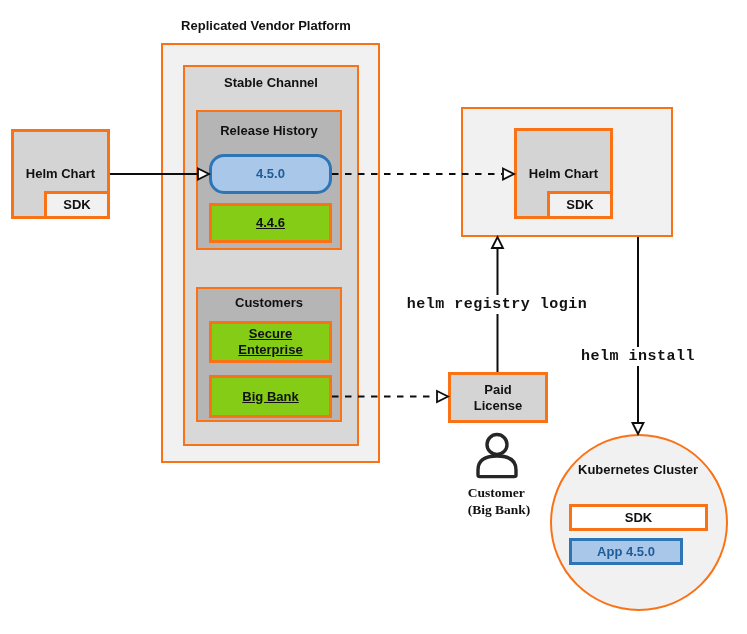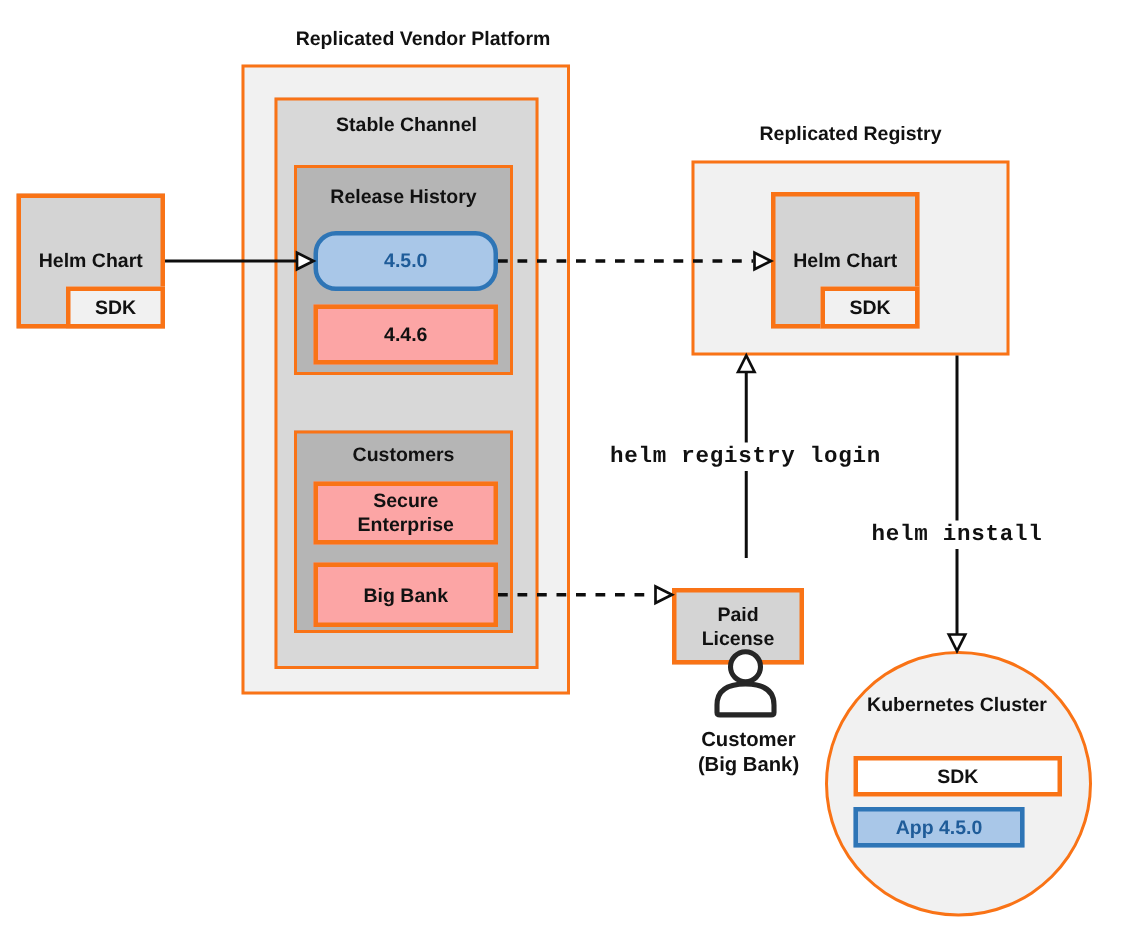--- a/index.html
+++ b/index.html
@@ -6,21 +6,21 @@
   #canvas {
     position:relative; width:747px; height:634px; overflow:hidden;
     background:#ffffff;
     font-family:"Liberation Sans", sans-serif;
     color:#111;
   }
   .box { position:absolute; box-sizing:border-box; border:2px solid #f97316; z-index:1; }
   .fill-lightest { background:#f1f1f1; }
   .fill-light    { background:#d8d8d8; }
   .fill-mid      { background:#b5b5b5; }
-  .fill-item     { background:#fca5a5; }
+  .fill-item     { background:#84cc16;text-decoration:underline; }
   .fill-chart    { background:#d4d4d4; }
   .fill-white    { background:#ffffff; }
   .item {
     border-width:3px;
     display:flex; align-items:center; justify-content:center;
     font-weight:bold; font-size:13px; text-align:center; line-height:16px;
     white-space:pre-line;
   }
   .item.blue {
     background:var(--highlight-fill,#A9C7E8);
@@ -28,39 +28,39 @@
     color:var(--highlight-text,#1F5C99);
   }
   .ctitle {
     position:absolute; z-index:2;
     font-weight:bold; font-size:13px; line-height:16px;
     transform:translateX(-50%); text-align:center; white-space:nowrap;
   }
   .caption {
     position:absolute; z-index:2;
     font-weight:bold; font-size:13.5px; line-height:16.5px;
-    transform:translateX(-50%); text-align:center; white-space:pre-line;
+    transform:translateX(-50%); text-align:left; white-space:pre-line;font-family:Liberation Serif, serif;
   }
   .cmd {
     position:absolute; z-index:4;
     transform:translateX(-50%);
     font-family:"Liberation Mono", monospace;
     font-weight:bold; font-size:15px; letter-spacing:0.5px;
     background:#ffffff; padding:1px 6px; white-space:nowrap;
   }
   .circle { border-radius:50%; }
   #arrow-layer { position:absolute; left:0; top:0; z-index:3; pointer-events:none; }
   #person-icon-wrap { position:absolute; left:468px; top:424px; z-index:2; }
 </style>
 </head>
 <body>
 
 <div id="canvas">
 
-  <div class="ctitle" style="left:270px; top:18px;padding-left:24px;">Replicated Vendor Platform</div>
+  <div class="ctitle" style="left:254px; top:18px;padding-left:24px;">Replicated Vendor Platform</div>
 
   <div class="box fill-lightest" style="left:161px; top:43px; width:219px; height:420px;"></div>
 
   <div class="box fill-light" style="left:183px; top:65px; width:176px; height:381px;"></div>
   <div class="ctitle" style="left:271px; top:75px;">Stable Channel</div>
 
   <div class="box fill-mid" style="left:196px; top:110px; width:146px; height:140px;"></div>
   <div class="ctitle" style="left:269px; top:123px;">Release History</div>
 
   <div class="box item blue" style="left:209px; top:154px; width:123px; height:40px;border-radius:15px;">4.5.0</div>
@@ -69,26 +69,25 @@
   <div class="box fill-mid" style="left:196px; top:287px; width:146px; height:135px;"></div>
   <div class="ctitle" style="left:269px; top:295px;">Customers</div>
 
   <div class="box item fill-item" style="left:209px; top:321px; width:123px; height:42px;">Secure
 Enterprise</div>
   <div class="box item fill-item" style="left:209px; top:375px; width:123px; height:43px;">Big Bank</div>
 
   <div class="box item fill-chart" style="left:11px; top:129px; width:99px; height:90px;">Helm Chart</div>
   <div class="box item fill-lightest" style="left:44px; top:191px; width:66px; height:28px;">SDK</div>
 
-  <div class="ctitle" style="left:567px; top:81px;">Replicated Registry</div>
   <div class="box fill-lightest" style="left:461px; top:107px; width:212px; height:130px;"></div>
   <div class="box item fill-chart" style="left:514px; top:128px; width:99px; height:91px;">Helm Chart</div>
   <div class="box item fill-lightest" style="left:547px; top:191px; width:66px; height:28px;">SDK</div>
 
-  <div class="box item fill-chart" style="left:448px; top:372px; width:88px; height:51px;margin-top:20px;">Paid
+  <div class="box item fill-chart" style="left:448px; top:372px; width:100px; height:51px;">Paid
 License</div>
 
   <div id="person-icon-wrap">
     <svg width="60" height="58" viewBox="0 0 60 58" aria-hidden="true">
       <circle cx="29" cy="20.5" r="10" fill="#ffffff" stroke="#262626" stroke-width="3.4"></circle>
       <path d="M10,51 L10,46 Q10,32 29,32 Q48,32 48,46 L48,51 Q48,52.6 46,52.6 L12,52.6 Q10,52.6 10,51 Z" fill="#ffffff" stroke="#262626" stroke-width="3.4" stroke-linejoin="round"></path>
     </svg>
   </div>
   <div class="caption" style="left:499px; top:485px;">Customer
 (Big Bank)</div>

